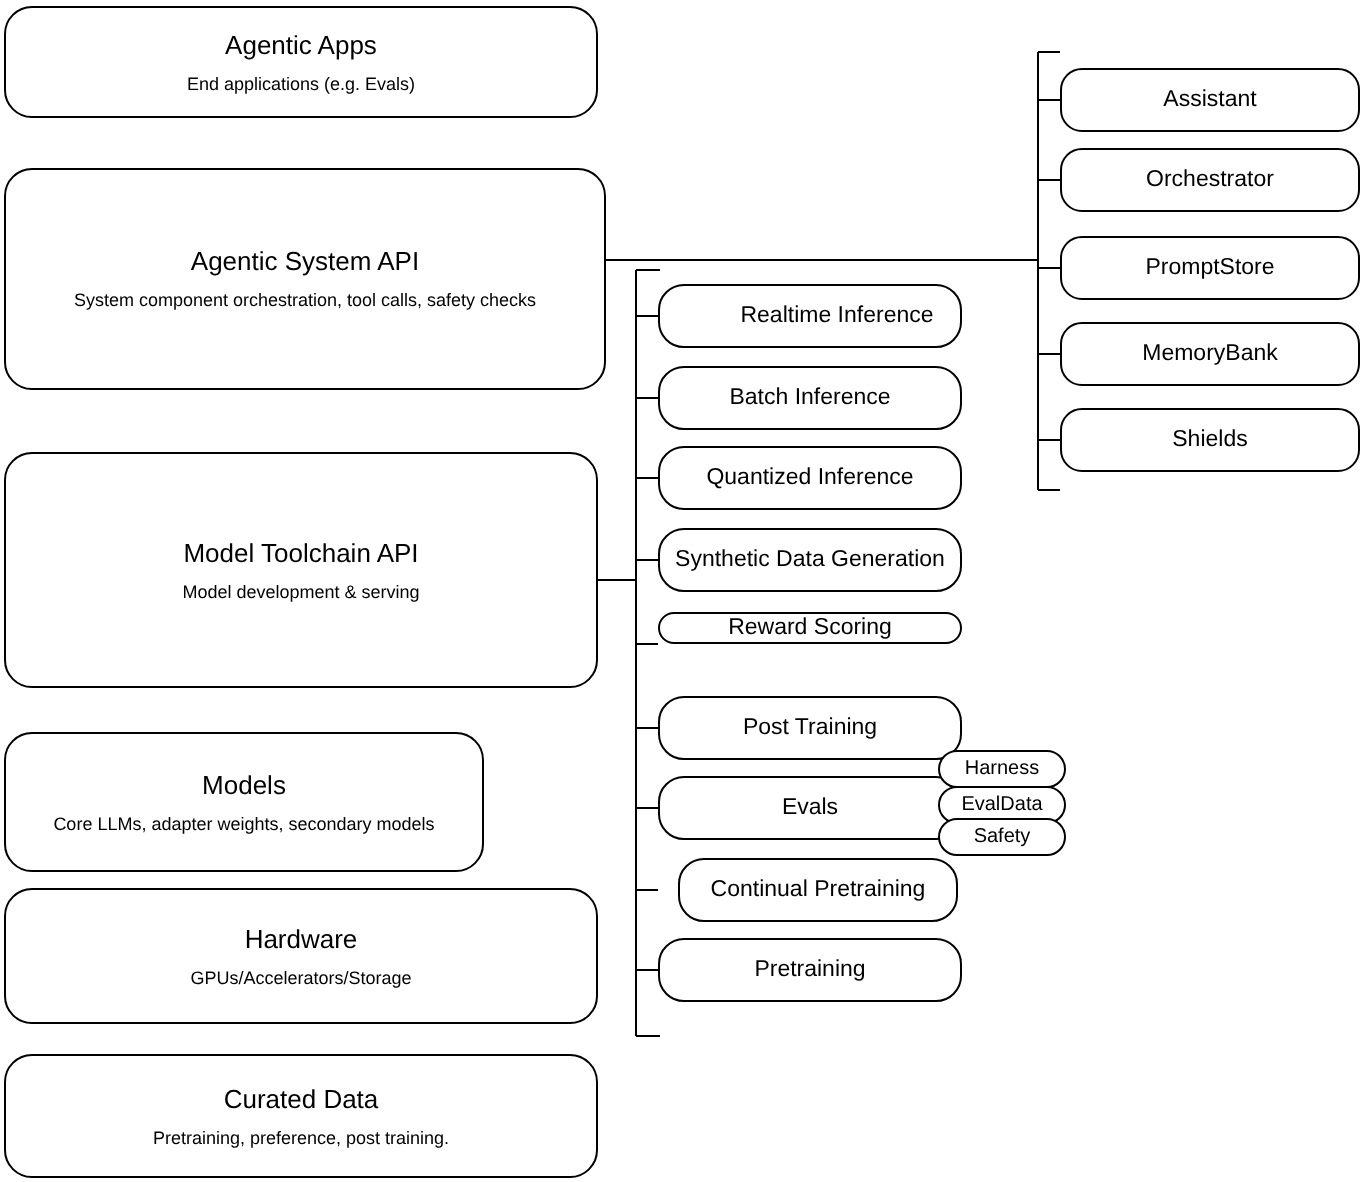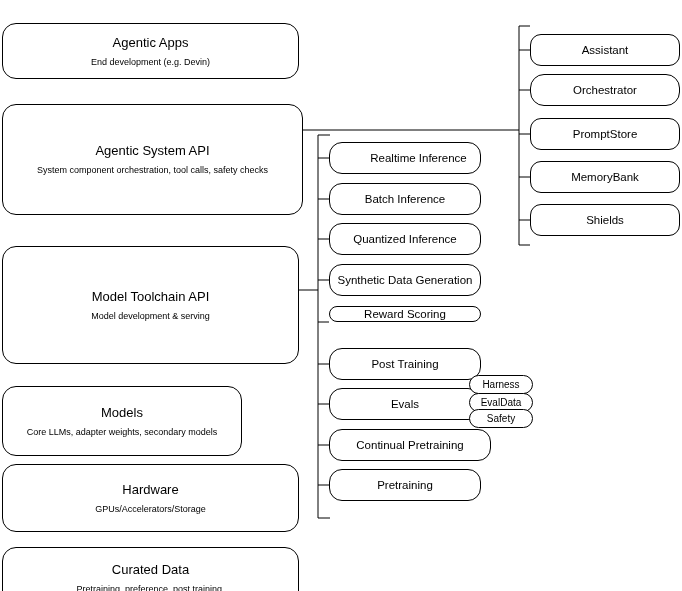--- a/index.html
+++ b/index.html
@@ -25,21 +25,20 @@
     border: 1px solid #000000;
     background: #ffffff;
     display: flex;
     flex-direction: column;
     align-items: center;
     justify-content: center;
     text-align: center;
   }
   .layer {
     border-radius: 14px;
-    margin-top: 20px;
   }
   .layer .title {
     font-size: 13px;
     line-height: 16px;
   }
   .layer .subtitle {
     font-size: 9px;
     line-height: 12px;
     margin-top: 5px;
   }
@@ -101,21 +100,21 @@
     <path d="M 318 280 L 329 280"></path>
     <path d="M 318 322 L 329 322"></path>
     <path d="M 318 364 L 329 364"></path>
     <path d="M 318 404 L 329 404"></path>
     <path d="M 318 445 L 329 445"></path>
     <path d="M 318 485 L 329 485"></path>
   </svg>
 
   <div class="node layer" style="left:2px; top:3px; width:297px; height:56px;">
     <div class="title">Agentic Apps</div>
-    <div class="subtitle">End development (e.g. Devin)</div>
+    <div class="subtitle">End applications (e.g. Evals)</div>
   </div>
 
   <div class="node layer" style="left:2px; top:84px; width:301px; height:111px;">
     <div class="title">Agentic System API</div>
     <div class="subtitle">System component orchestration, tool calls, safety checks</div>
   </div>
 
   <div class="node layer" style="left:2px; top:226px; width:297px; height:118px;">
     <div class="title">Model Toolchain API</div>
     <div class="subtitle">Model development &amp; serving</div>
@@ -132,21 +131,21 @@
   </div>
 
   <div class="node layer" style="left:2px; top:527px; width:297px; height:62px;">
     <div class="title">Curated Data</div>
     <div class="subtitle">Pretraining, preference, post training.</div>
   </div>
 
   <div class="node api-pill" style="left:530px; top:34px; width:150px; height:32px;">
     <span>Assistant</span>
   </div>
-  <div class="node api-pill" style="left:530px; top:74px; width:150px; height:32px;border-radius:14px;">
+  <div class="node api-pill" style="left:530px; top:74px; width:150px; height:32px;">
     <span>Orchestrator</span>
   </div>
   <div class="node api-pill" style="left:530px; top:118px; width:150px; height:32px;">
     <span>PromptStore</span>
   </div>
   <div class="node api-pill" style="left:530px; top:161px; width:150px; height:32px;">
     <span>MemoryBank</span>
   </div>
   <div class="node api-pill" style="left:530px; top:204px; width:150px; height:32px;">
     <span>Shields</span>
@@ -166,21 +165,21 @@
   </div>
   <div class="node pill" style="left:329px; top:306px; width:152px; height:16px;">
     <span>Reward Scoring</span>
   </div>
   <div class="node pill" style="left:329px; top:348px; width:152px; height:32px;align-items:center;">
     <span>Post Training</span>
   </div>
   <div class="node pill" style="left:329px; top:388px; width:152px; height:32px;">
     <span>Evals</span>
   </div>
-  <div class="node pill" style="left:329px; top:429px; width:162px; height:32px;">
+  <div class="node pill" style="left:339px; top:429px; width:140px; height:32px;">
     <span>Continual Pretraining</span>
   </div>
   <div class="node pill" style="left:329px; top:469px; width:152px; height:32px;">
     <span>Pretraining</span>
   </div>
 
   <div class="node mini" style="left:469px; top:375px; width:64px; height:19px;">
     <span>Harness</span>
   </div>
   <div class="node mini" style="left:469px; top:393px; width:64px; height:19px;">

